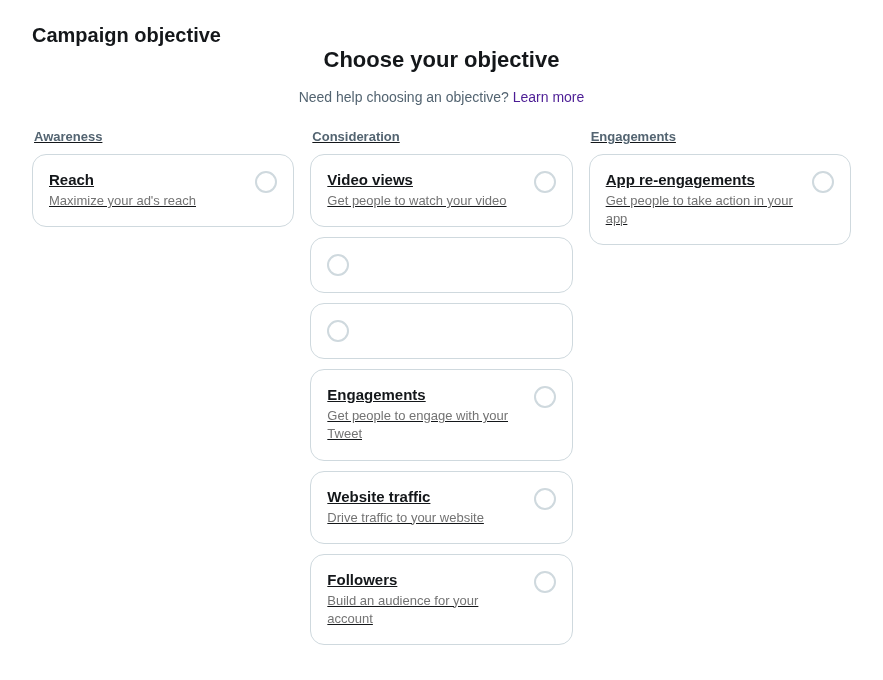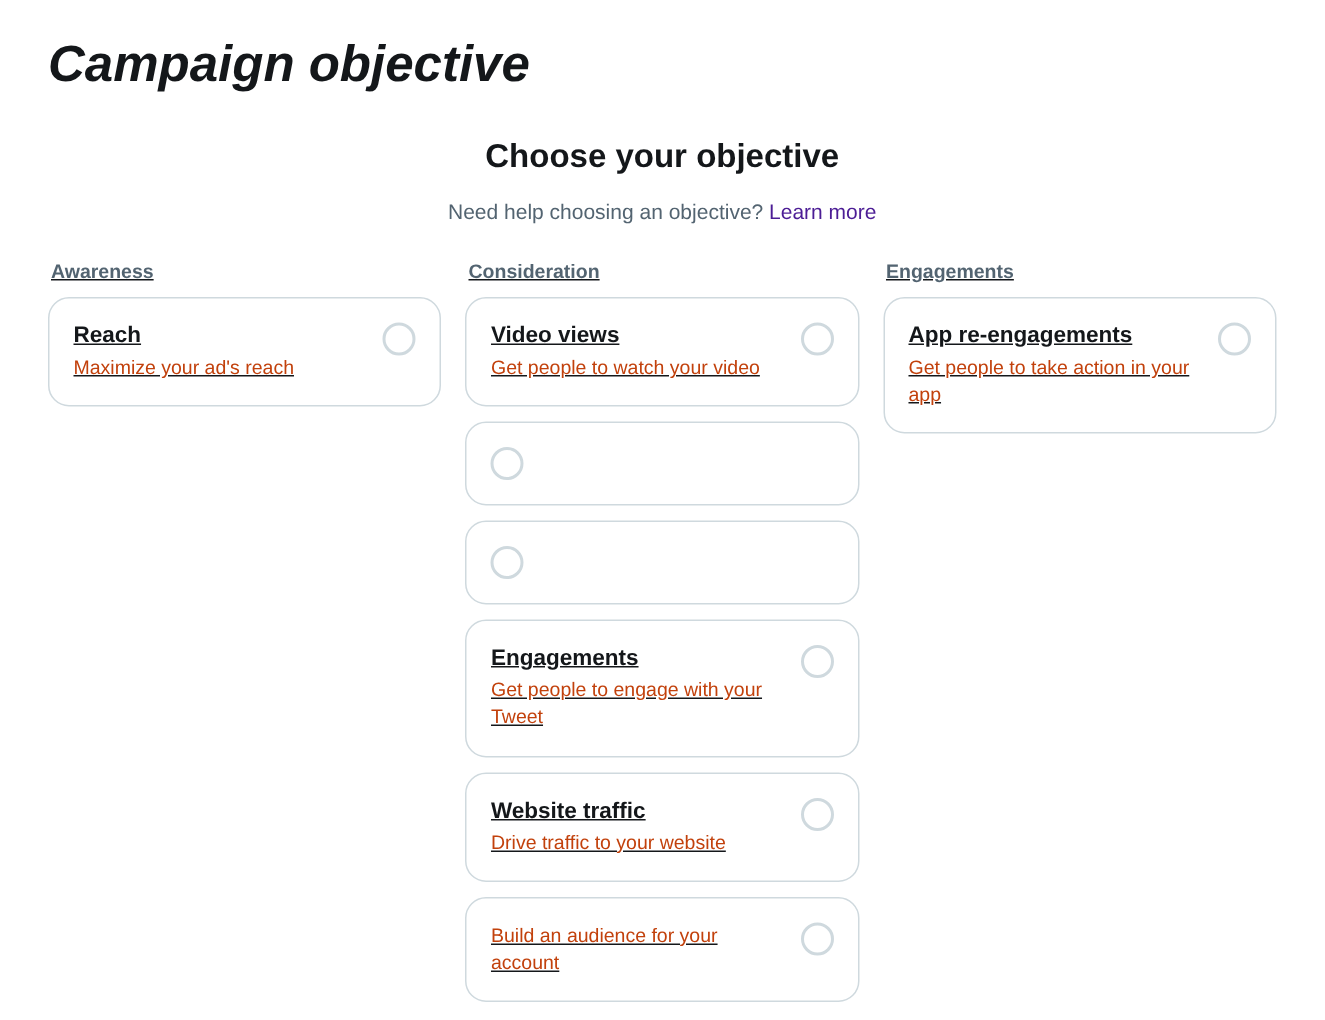--- a/index.html
+++ b/index.html
@@ -6,24 +6,22 @@
     body {
       font-family: -apple-system, BlinkMacSystemFont, "Segoe UI", Helvetica, Arial, sans-serif;
       background: #ffffff;
       color: #14171a;
       padding: 24px 32px;
       width: 883px;
       min-height: 680px;
     }
 
     .page-title {
-      font-size: 34px;
+      font-size: 20px;
       font-weight: 800;
-      margin-bottom: 28px;
-      font-style: italic;
     }
 
     .choose-section {
       text-align: center;
       margin-bottom: 24px;
     }
 
     .choose-heading {
       font-size: 22px;
       font-weight: 700;
@@ -83,21 +81,21 @@
 
     .option-title {
       font-size: 15px;
       font-weight: 700;
       margin-bottom: 4px;
       color: #14171a;
     }
 
     .option-desc {
       font-size: 13px;
-      color: #c2410c;
+      color: #737373;
       line-height: 1.4;
     }
 
     .radio-circle {
       width: 22px;
       height: 22px;
       border-radius: 50%;
       border: 2px solid #cfd9de;
       background: #fff;
       flex-shrink: 0;
@@ -151,20 +149,21 @@
       </div>
       <div class="option-card">
         <div class="option-card-text">
           <div class="option-title">Website traffic</div>
           <div class="option-desc">Drive traffic to your website</div>
         </div>
         <div class="radio-circle"></div>
       </div>
       <div class="option-card">
         <div class="option-card-text">
+          <div class="option-title">Followers</div>
           <div class="option-desc">Build an audience for your account</div>
         </div>
         <div class="radio-circle"></div>
       </div>
     </div>
     <div class="column">
       <div class="column-label">Engagements</div>
       <div class="option-card">
         <div class="option-card-text">
           <div class="option-title">App re-engagements</div>

